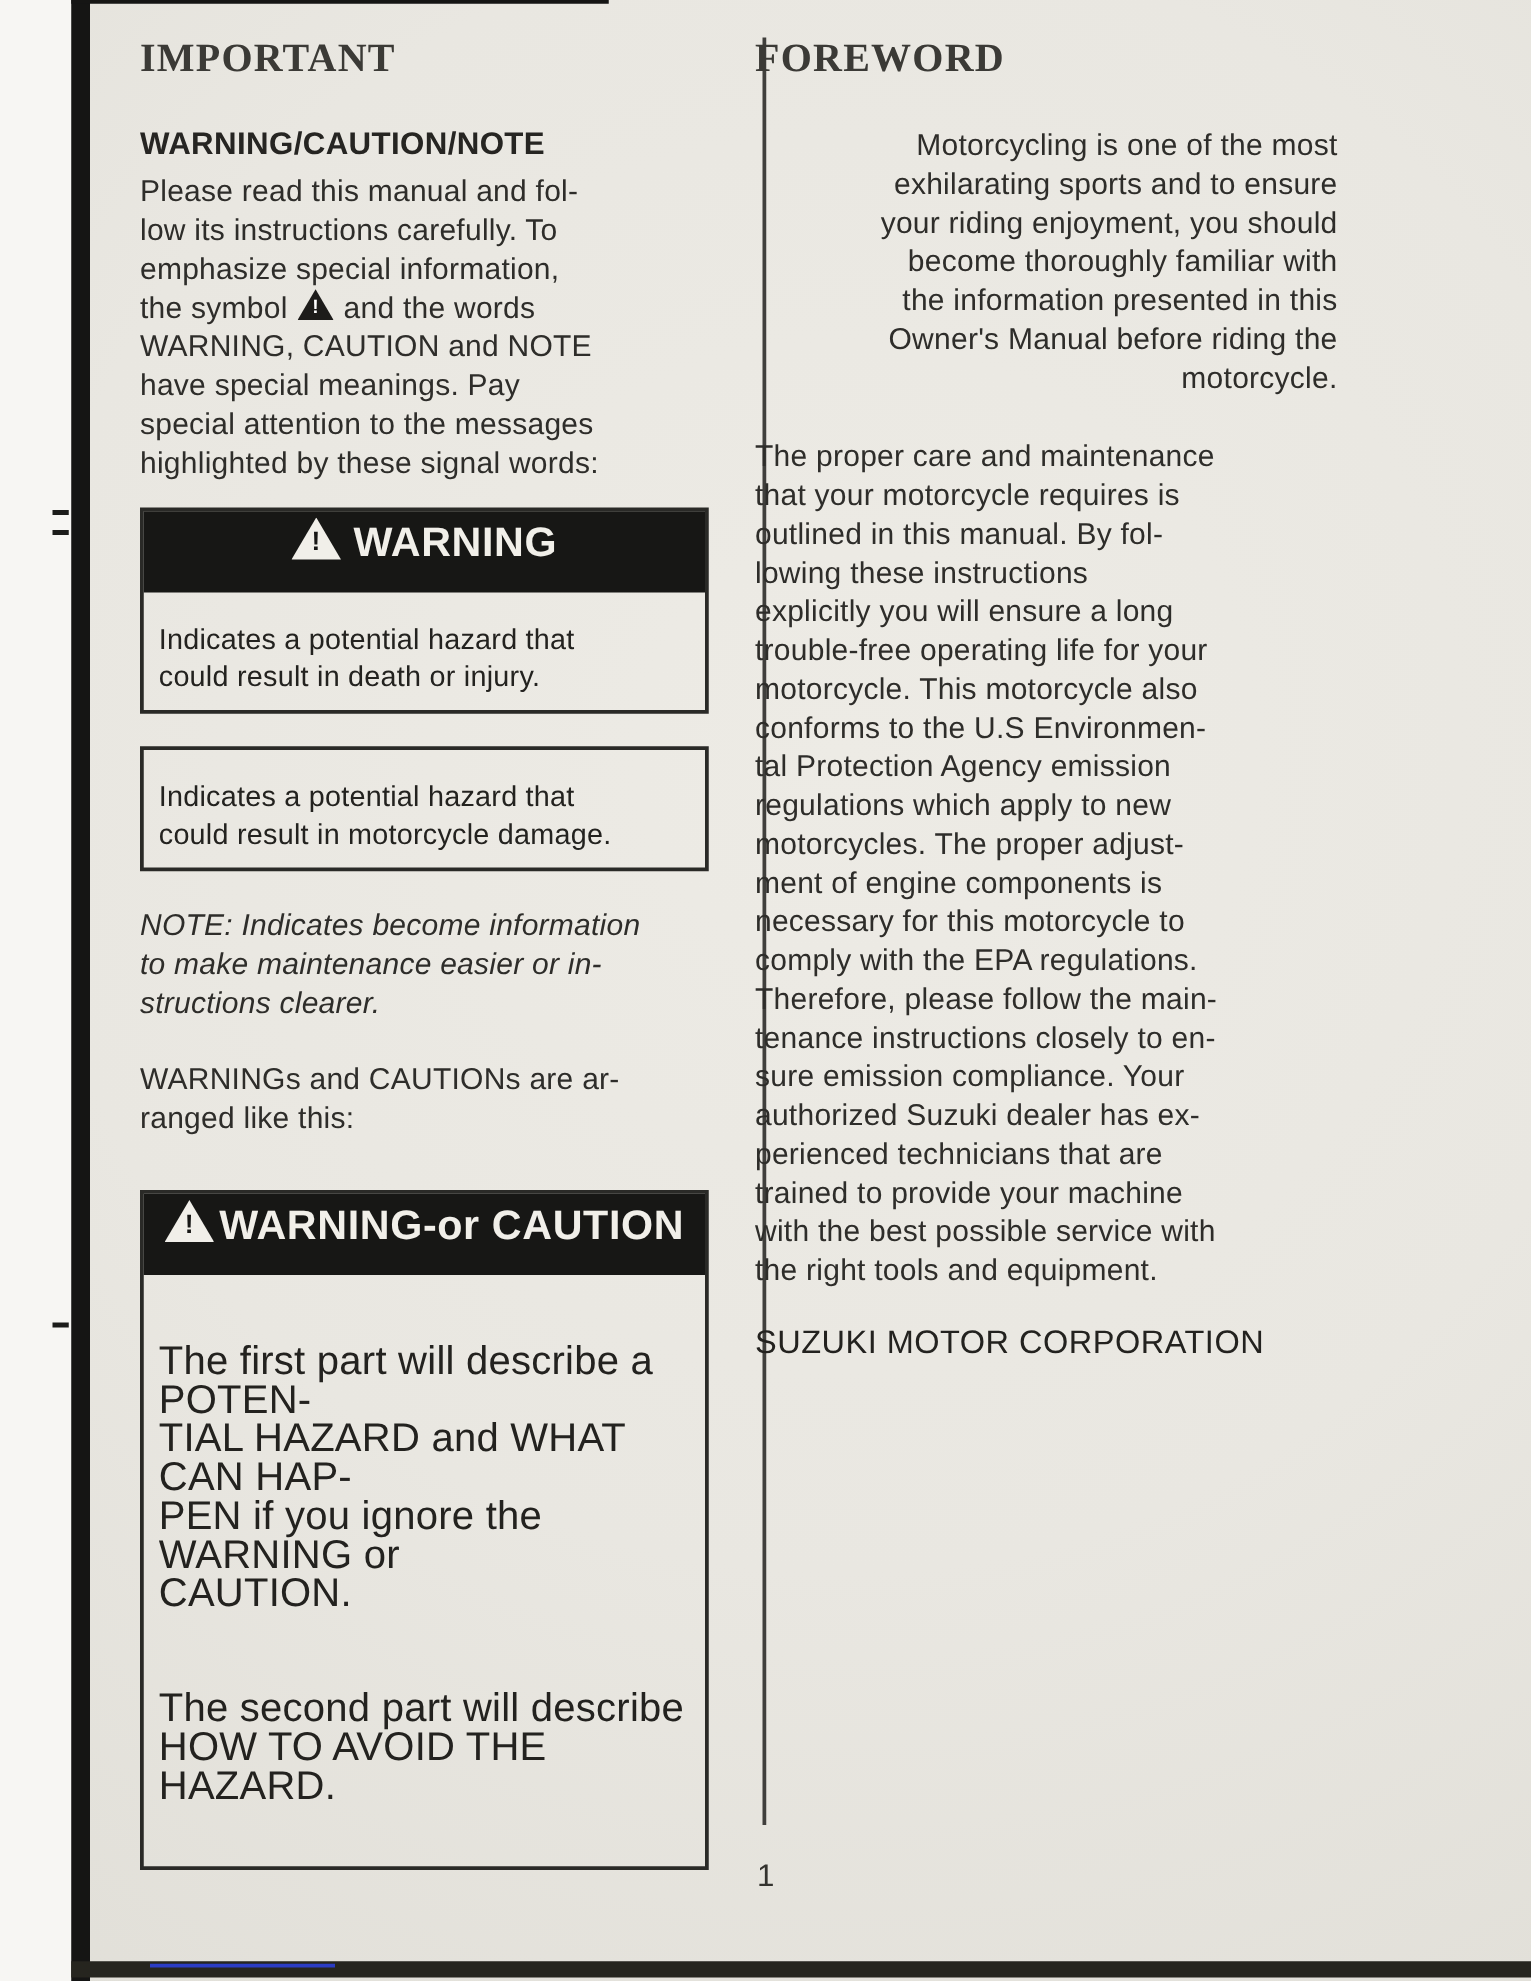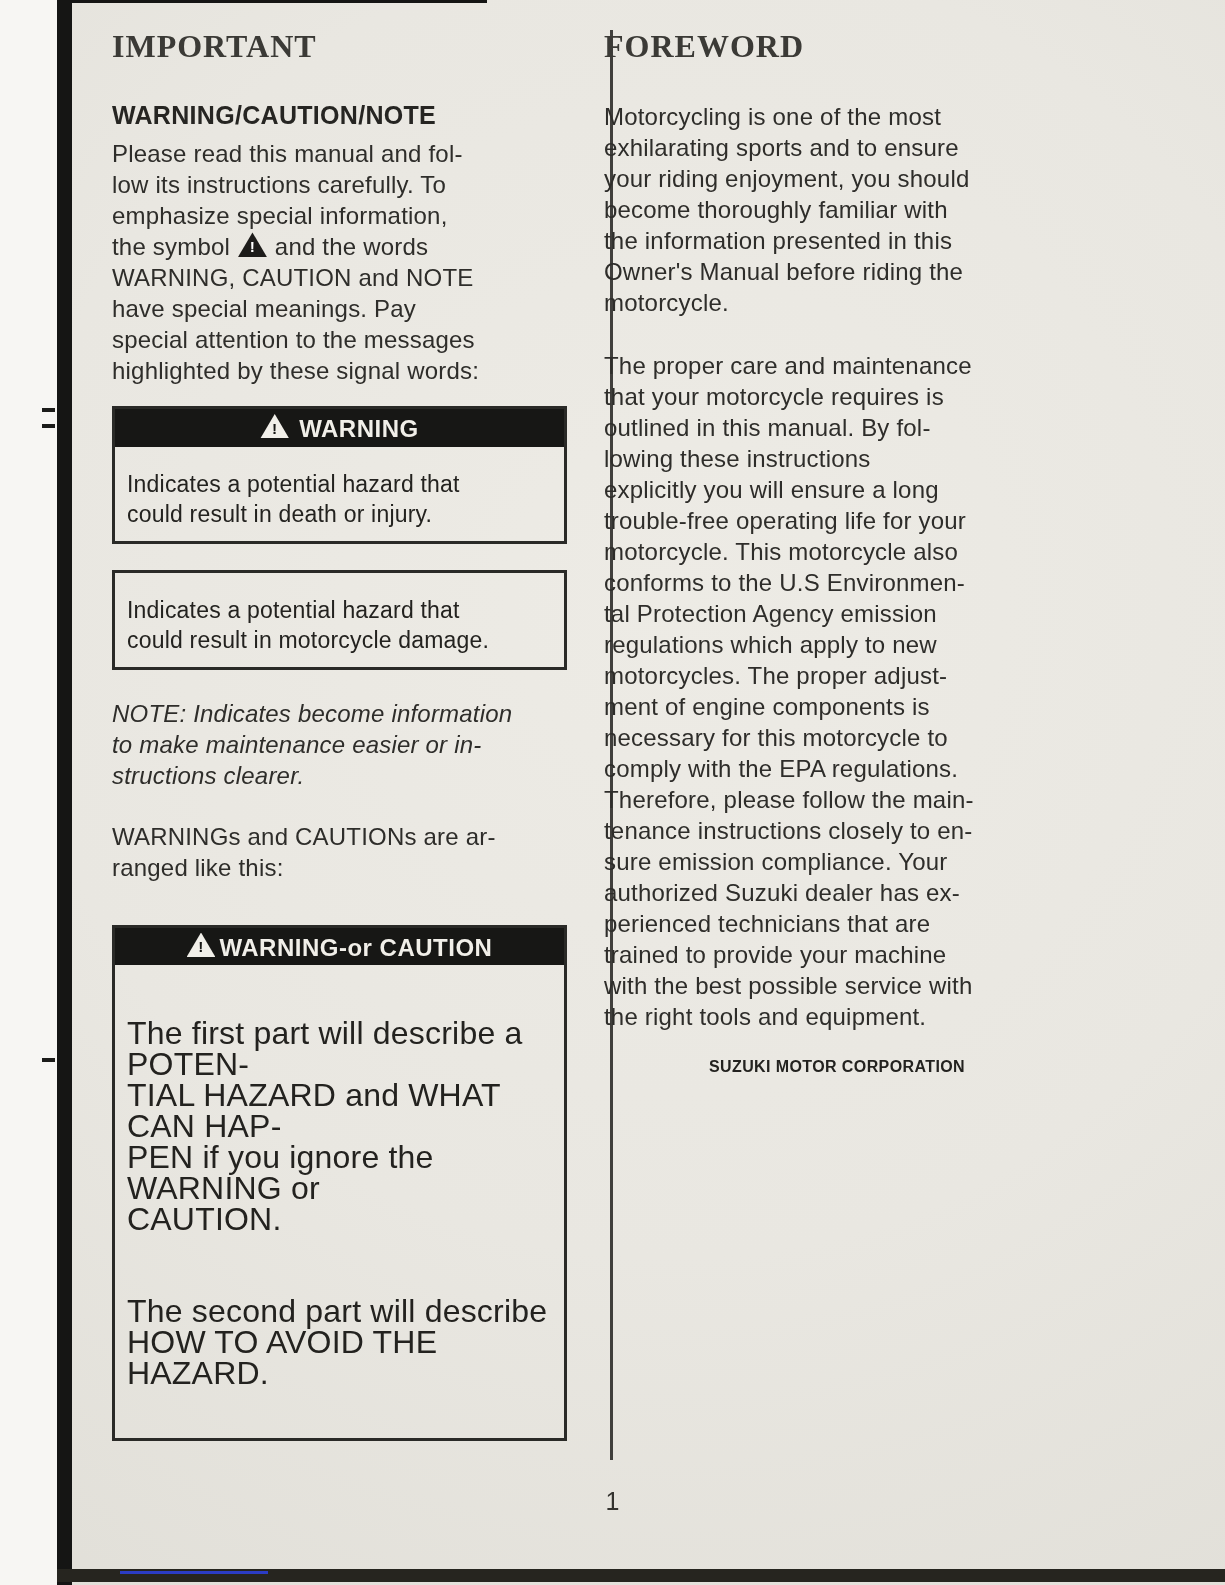--- a/index.html
+++ b/index.html
@@ -54,23 +54,23 @@
     margin: 0;
   }
   .intro { }
   .note-text { font-style: italic; margin-top: 28px; }
   .arranged-text { margin-top: 30px; }
 
   
   .alert-box { border: 3px solid #2a2a27; margin-top: 20px; background: transparent; }
   .alert-header {
     background: #171715; color: #f1efe9;
-    font-weight: bold; font-size: 24px;
+    font-weight: bold; font-size: 33px;
     letter-spacing: 0.5px; text-align: center;
-    padding: 5px 0 4px 0;
+    padding: 5px 0 21px 0;
   }
   .alert-body {
     font-weight: normal; font-size: 23px; line-height: 30px;
     color: #23221f; letter-spacing: 0.2px;
     padding: 22px 12px 12px 12px;
     white-space: pre-line;
   }
   .caution-box { border: 3px solid #2a2a27; margin-top: 26px; }
   .caution-header {
     font-weight: bold; font-size: 34px; letter-spacing: 1px;
@@ -93,21 +93,21 @@
   .icon-warning::after {
     content: "!"; position: absolute; left: 0; bottom: 0; width: 100%;
     text-align: center; font-weight: bold; font-size: 0.64em; line-height: 1.3em;
     color: #ffffff;
   }
   .alert-header .icon-warning { margin-right: 10px; }
   .alert-header .icon-warning::after { color: #171715; }
   .alert-header .icon-warning.tight { margin-right: 4px; }
   .intro .icon-warning { margin: 0 8px; color: #1d1c1a; }
 
-  .signature { font-weight: bold; font-size: 16px; letter-spacing: 0.4px; margin: 26px 0 0 0; color: #23221f; text-align: center; }
+  .signature { font-weight: normal; font-size: 26px; letter-spacing: 0.4px; margin: 26px 0 0 0; color: #23221f; }
 
   .page-number {
     position: absolute; left: 0; right: 0; top: 1487px;
     text-align: center; font-size: 25px; color: #34332f;
   }
 </style>
 </head>
 <body>
 
 <div class="page">
@@ -168,21 +168,21 @@
 HOW TO AVOID THE HAZARD.</p>
       </div>
     </div>
 
   </div>
 
   <div class="col col-right">
 
     <h1 class="serif-title">FOREWORD</h1>
 
-    <p class="body" style="margin-bottom:32px;">Motorcycling is one of the most
+    <p class="body" style="margin-bottom:32px;text-align:right;">Motorcycling is one of the most
 exhilarating sports and to ensure
 your riding enjoyment, you should
 become thoroughly familiar with
 the information presented in this
 Owner's Manual before riding the
 motorcycle.</p>
 
     <p class="body">The proper care and maintenance
 that your motorcycle requires is
 outlined in this manual. By fol-

